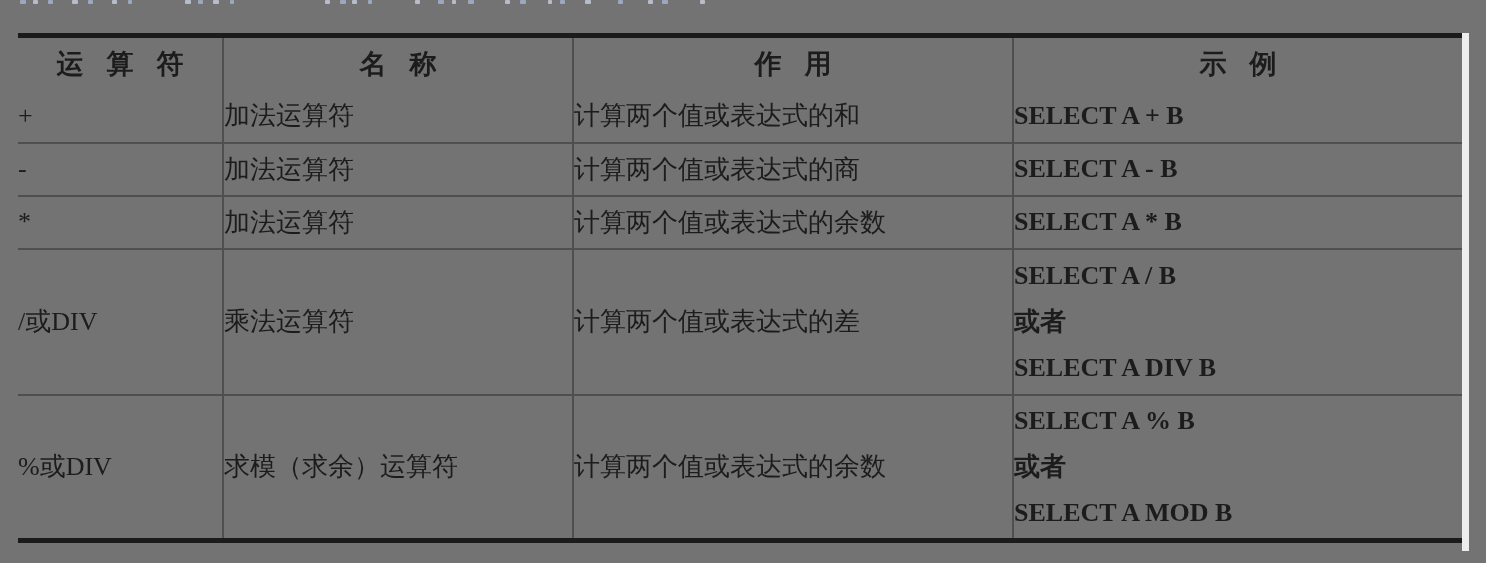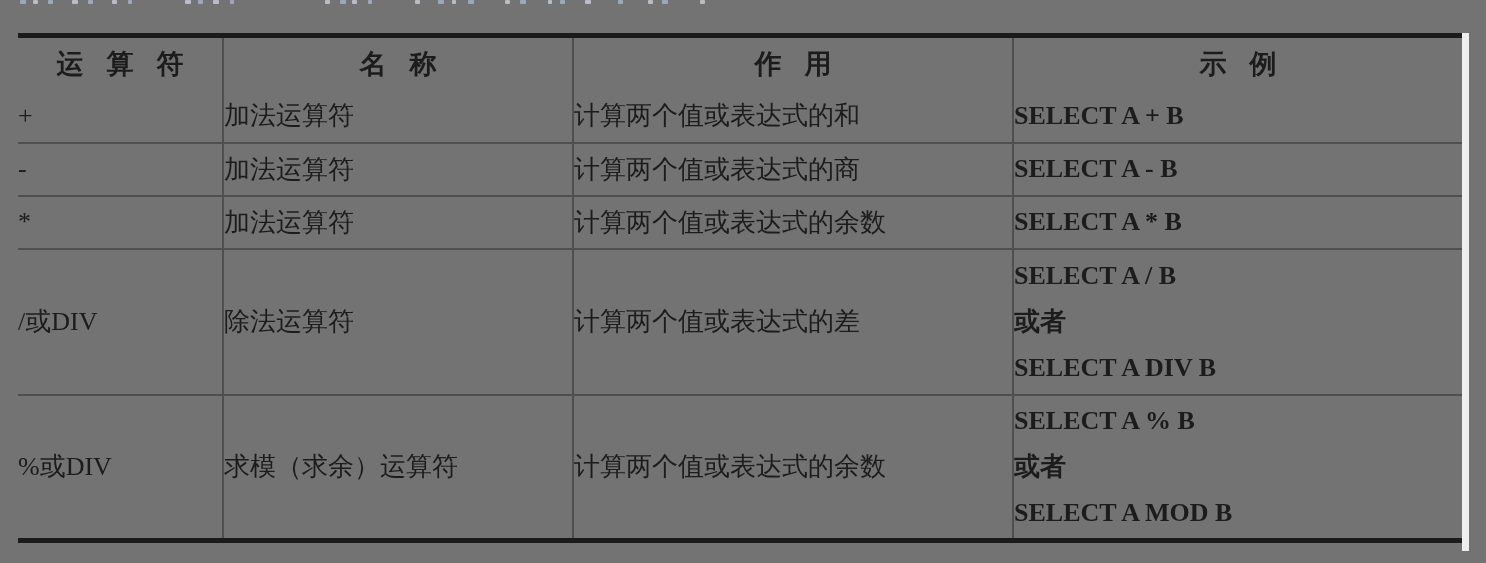--- a/index.html
+++ b/index.html
@@ -130,21 +130,21 @@
         <tr class="r-small">
           <td class="col-operator">*</td>
           <td class="col-name">加法运算符</td>
           <td class="col-function">计算两个值或表达式的余数</td>
           <td class="col-example">
             <div class="ex-line">SELECT A * B</div>
           </td>
         </tr>
         <tr class="r-tall">
           <td class="col-operator">/或DIV</td>
-          <td class="col-name">除法运算符</td>
+          <td class="col-name">乘法运算符</td>
           <td class="col-function">计算两个值或表达式的差</td>
           <td class="col-example">
             <div class="ex-line">SELECT A / B</div>
             <div class="ex-line">或者</div>
             <div class="ex-line">SELECT A DIV B</div>
           </td>
         </tr>
         <tr class="r-tall">
           <td class="col-operator">%或DIV</td>
           <td class="col-name">求模（求余）运算符</td>

